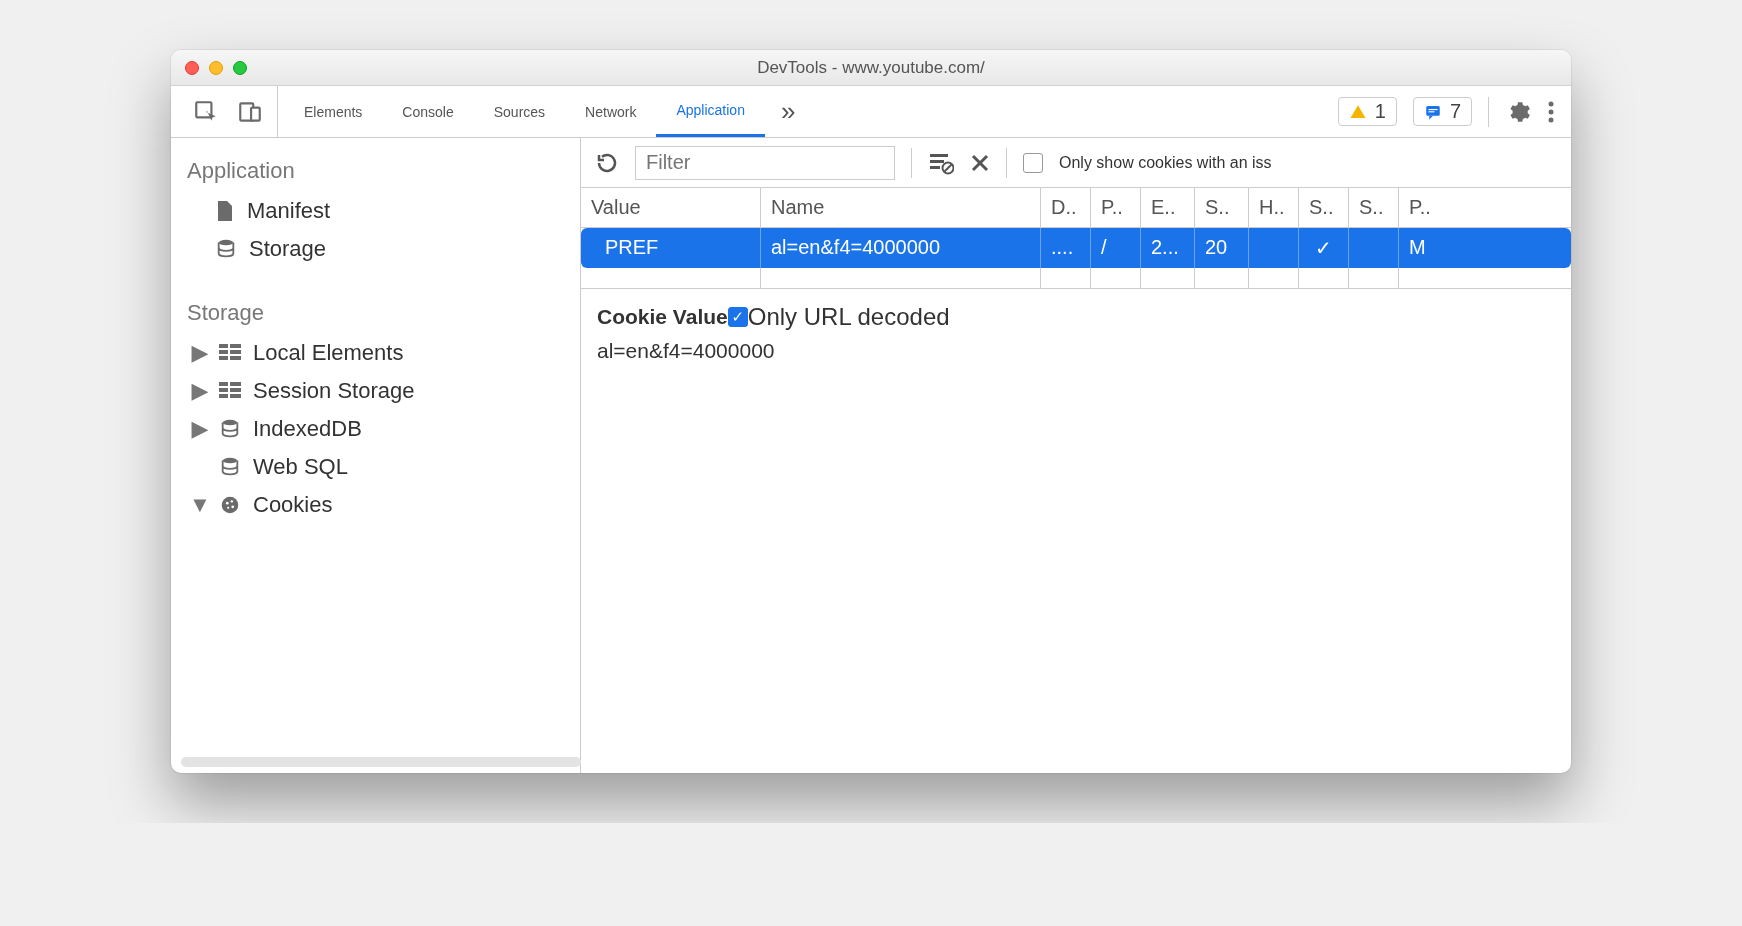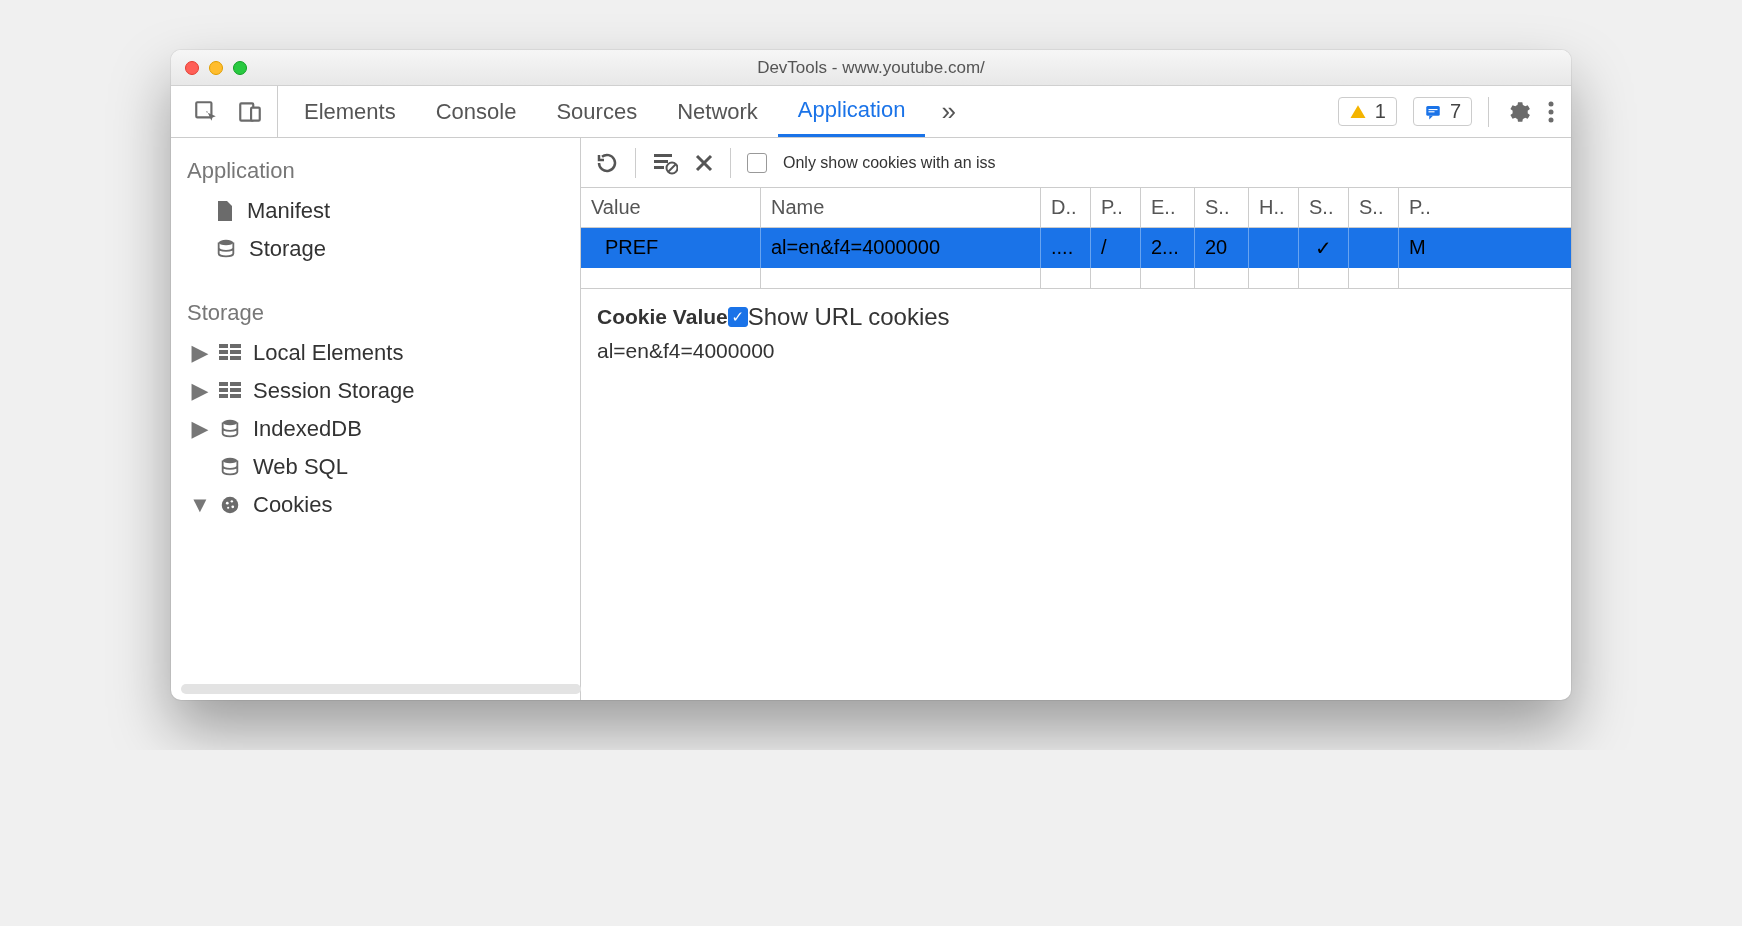--- a/index.html
+++ b/index.html
@@ -1,38 +1,38 @@
 <!DOCTYPE html>
 <html><head>
 <meta charset="utf-8">
 <style>
   * { box-sizing: border-box; }
   html, body { margin:0; padding:0; font-family: -apple-system, "Helvetica Neue", Arial, sans-serif; font-size:24px; color:#333; background:#f0f0f0;}
   .window {
-    width:1400px; height:650px; margin:50px auto; background:#fff; border-radius:10px;
+    width:1400px; height:723px; margin:50px auto; background:#fff; border-radius:10px;
     box-shadow:0 30px 60px rgba(0,0,0,.35), 0 0 0 1px rgba(0,0,0,.05);
     display:flex; flex-direction:column; overflow:hidden; position:relative;
   }
   .titlebar {
     height:36px; background:linear-gradient(#f6f6f6,#e8e8e8); border-bottom:1px solid #d0d0d0;
     display:flex; align-items:center; position:relative;
   }
   .traffic { display:flex; gap:10px; margin-left:14px;}
   .tl { width:14px; height:14px; border-radius:50%; }
   .tl.red{background:#ff5f57;border:1px solid #e33e32;}
   .tl.yel{background:#ffbd2e;border:1px solid #e09e00;}
   .tl.grn{background:#28c940;border:1px solid #12a025;}
   .title { position:absolute; left:0; right:0; text-align:center; font-size:17px; color:#555; pointer-events:none;}
   .tabs {
     height:52px; border-bottom:1px solid #ccc; display:flex; align-items:center; padding:0 8px;
   }
   .lefticons { display:flex; align-items:center; gap:18px; padding:0 14px; border-right:1px solid #ccc; height:100%;}
   .icon {display:inline-flex; align-items:center; justify-content:center; color:#6b6b6b;}
   .tablist { display:flex; height:100%; align-items:stretch; margin-left:6px; }
-  .tab { display:flex; align-items:center; padding:0 20px; color:#555; cursor:pointer; font-size:22px;}
+  .tab { display:flex; align-items:center; padding:0 20px; color:#555; cursor:pointer; font-size:14px;}
   .tab.active { color:#1a73e8; border-bottom:3px solid #1a73e8; }
   .more { padding:0 16px; color:#555; display:flex; align-items:center; font-size:26px;}
   .rightbar { margin-left:auto; display:flex; align-items:center; gap:16px; padding-right:8px;}
   .badge { border:1px solid #ccc; border-radius:4px; padding:2px 10px; display:flex; align-items:center; gap:8px; font-size:20px; color:#444;}
   .badge svg{display:block;}
   .gear, .kebab { color:#6b6b6b; font-size:24px; }
   .body { flex:1; display:flex; min-height:0;}
   .sidebar { width:410px; border-right:1px solid #ccc; overflow:auto; padding:12px 0 0 0; color:#555;}
   .section-title { font-size:22px; color:#777; padding:8px 16px;}
   .tree-item { display:flex; align-items:center; gap:12px; padding:6px 8px 6px 16px; font-size:22px; color:#333;}
@@ -42,21 +42,21 @@
   .toolbar { height:50px; border-bottom:1px solid #ccc; display:flex; align-items:center; gap:16px; padding:0 14px;}
   .filter { height:34px; width:260px; border:1px solid #ccc; padding:0 10px; font-size:20px;}
   .sep { width:1px; height:30px; background:#ccc;}
   .chk { width:20px; height:20px; border:1px solid #999; border-radius:3px; display:inline-flex; align-items:center; justify-content:center;}
   .chk.checked { background:#1a73e8; border-color:#1a73e8;}
   .chk.checked::after{content:"✓"; color:#fff; font-size:15px;}
   .table { border-bottom:1px solid #ccc; }
   .hdr, .row { display:grid; grid-template-columns: 180px 280px 50px 50px 54px 54px 50px 50px 50px 50px; }
   .hdr > div, .row > div { border-right:1px solid #ccc; padding:8px 10px; white-space:nowrap; overflow:hidden; text-overflow:ellipsis; font-size:20px;}
   .hdr { color:#555; border-bottom:1px solid #ccc; }
-  .row.selected { background:#1a73e8; color:#000000; }
+  .row.selected { background:#1a73e8; color:#ffffff;border-radius:6px; }
   .row.selected > div { border-right-color:rgba(255,255,255,.35);}
   .row .name { padding-left:24px;}
   .detail { padding:14px 16px; }
   .detail .dh { display:flex; align-items:center; gap:0;}
   .detail .dh b { font-size:21px;}
   .detail .cv { font-size:21px; margin-top:8px;}
   .scroll-hint{ position:absolute; bottom:6px; left:10px; width:400px; height:10px; background:#e3e3e3; border-radius:6px;}
   svg { display:block; }
 </style>
 </head>
@@ -216,20 +216,21 @@
     </div>
 
     <div class="main">
       <div class="toolbar">
         <span class="icon">
           <svg width="24" height="24" viewBox="0 0 24 24" fill="none" stroke="#555" stroke-width="2.5">
               <path d="M4 12a8 8 0 1 0 3-6.3"></path>
               <path d="M4 4v5h5"></path>
             </svg>
         </span>
+        <input class="filter" placeholder="Filter" style="">
         <div class="sep"></div>
         <span class="icon">
           <svg width="26" height="24" viewBox="0 0 26 24" fill="#555">
               <rect x="2" y="3" width="18" height="3"></rect>
               <rect x="2" y="9" width="14" height="3"></rect>
               <rect x="2" y="15" width="10" height="3"></rect>
               <circle cx="20" cy="17" r="5.5" fill="none" stroke="#555" stroke-width="2"></circle>
               <line x1="16" y1="21" x2="24" y2="13" stroke="#555" stroke-width="2"></line>
             </svg>
         </span>
@@ -280,21 +281,21 @@
             <div></div>
             <div></div>
             <div style="border-right:none;"></div>
         </div>
       </div>
 
       <div class="detail">
         <div class="dh">
           <b>Cookie Value</b>
           <span class="chk checked"></span>
-          <span>Show URL cookies</span>
+          <span>Only URL decoded</span>
         </div>
         <div class="cv">al=en&amp;f4=4000000</div>
       </div>
     </div>
   </div>
 
   <div class="scroll-hint"></div>
 </div>
 
 </body></html>

